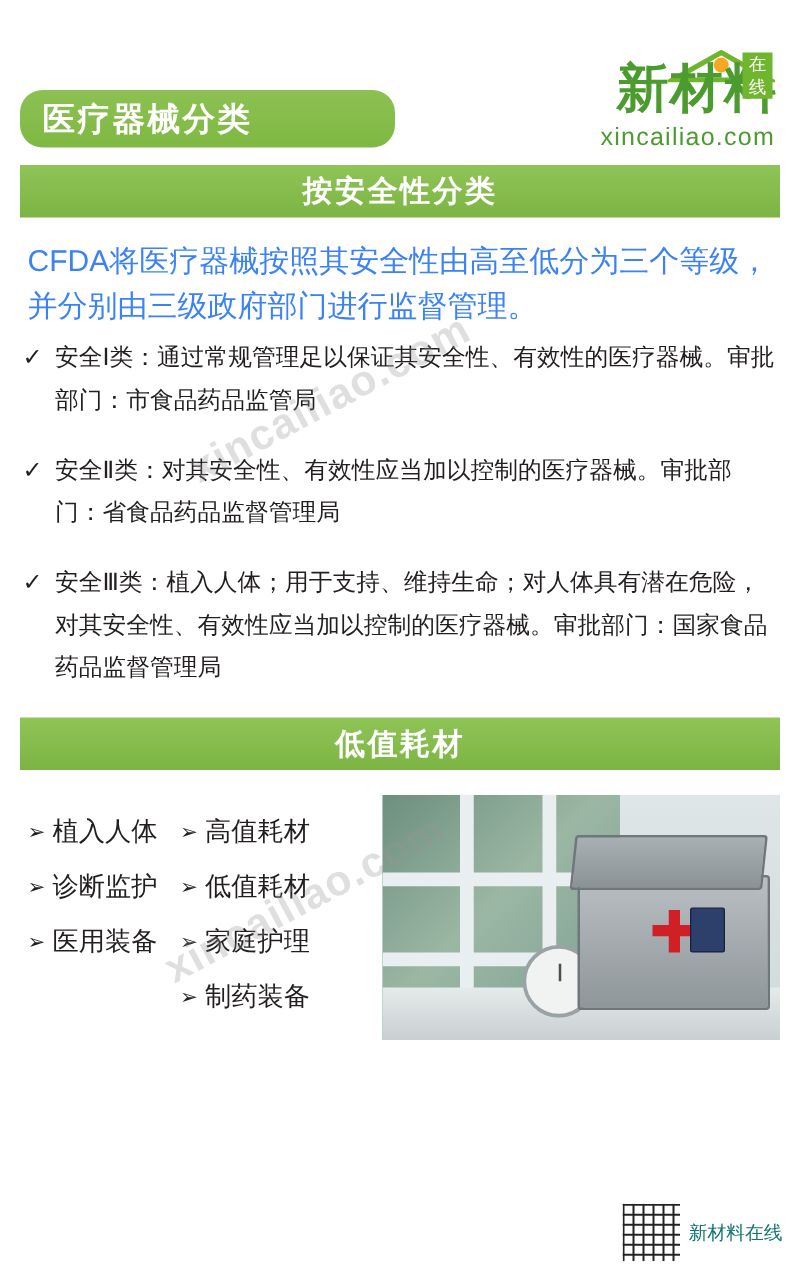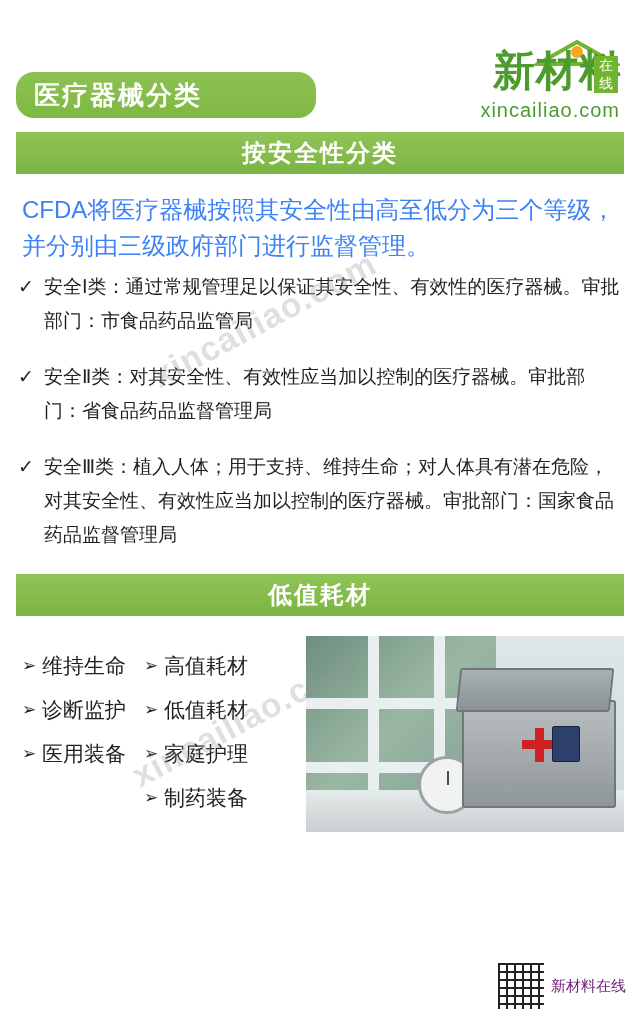--- a/index.html
+++ b/index.html
@@ -70,21 +70,21 @@
     right: 2px;
     bottom: 2px;
     font-size: 20px;
     color: #4b9b2e;
     letter-spacing: 1px;
     font-family: "Liberation Sans", sans-serif;
   }
   .logo-zaixian {
     position: absolute;
     right: 4px;
-    top: 14px;
+    top: 0;
     font-size: 14px;
     color: #ffffff;
     background: #6fb52e;
     padding: 1px 3px;
     line-height: 1.25;
     width: 18px;
     text-align: center;
   }
   .logo-roof {
     position: absolute;
@@ -312,21 +312,21 @@
     width: 46px;
     height: 46px;
     background:
       linear-gradient(90deg, #222 2px, transparent 2px) 0 0/8px 8px,
       linear-gradient(180deg, #222 2px, transparent 2px) 0 0/8px 8px,
       #ffffff;
     border: 1px solid #ffffff;
   }
   .qr-label {
     font-size: 15px;
-    color: #701a75;
+    color: #0f766e;
   }
   
   .wm {
     position: absolute;
     color: rgba(150,150,150,0.30);
     font-size: 34px;
     font-weight: bold;
     transform: rotate(-28deg);
     white-space: nowrap;
     pointer-events: none;
@@ -378,21 +378,21 @@
 
   <div class="section-bar">
     <span class="section-text">低值耗材</span>
   </div>
 
   <div class="usage">
     <div class="usage-lists">
       <div class="usage-col">
         <div class="usage-item">
           <span class="arrow">➢</span>
-          <span>维持生命</span>
+          <span>植入人体</span>
         </div>
         <div class="usage-item">
           <span class="arrow">➢</span>
           <span>诊断监护</span>
         </div>
         <div class="usage-item">
           <span class="arrow">➢</span>
           <span>医用装备</span>
         </div>
       </div>

